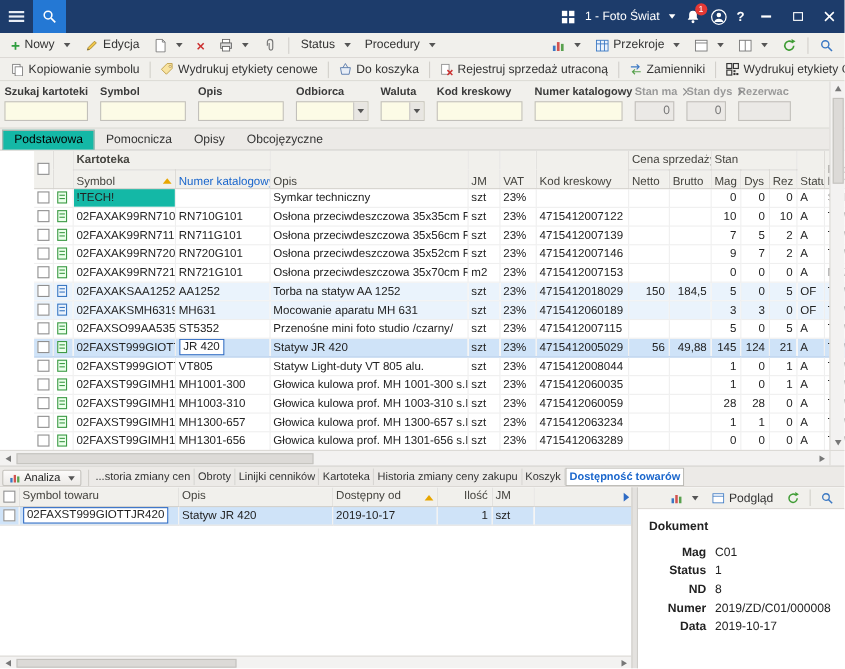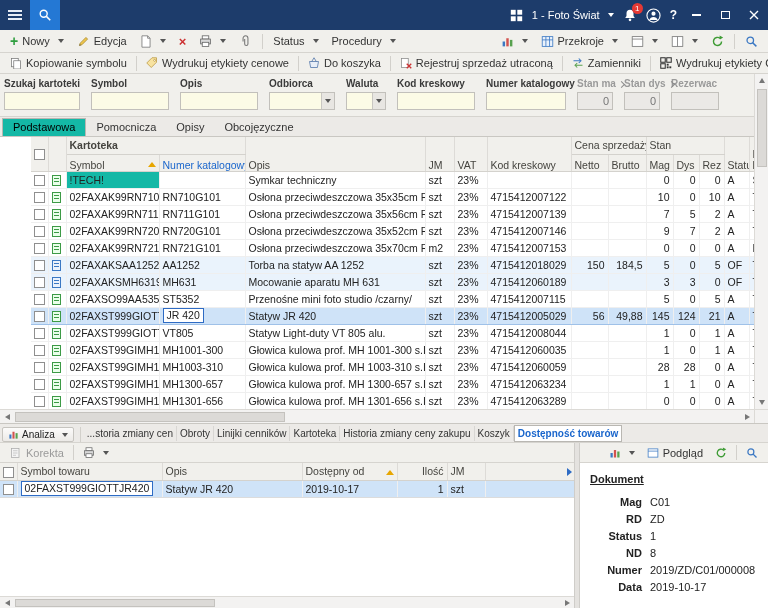--- a/index.html
+++ b/index.html
@@ -113,21 +113,21 @@
   .bgrid tr.selected td{background:#cfe3f8;}
   .bgrid tr.editing td.bc-sym span{display:inline-block;background:#fff;border:1px solid #2e6bc4;padding:0 3px;height:15px;line-height:13px;}
   .next-rec{width:0;height:0;border-top:4px solid transparent;border-bottom:4px solid transparent;border-left:5px solid #2e6bc4;position:absolute;right:2px;top:5px;}
   .bfill{flex:1;background:#fff;}
   .bhscroll{height:12px;background:#f3f2f1;border-top:1px solid #dcdad6;display:flex;align-items:center;flex:none;}
   .sb-thumb-h2{height:8px;background:#dcdad7;border:1px solid #c4c2be;width:200px;margin:0 1px;}
   .bsplit{width:6px;background:#e4e2df;border-left:1px solid #cfcdc9;border-right:1px solid #cfcdc9;cursor:col-resize;flex:none;}
   .bright{flex:1;display:flex;flex-direction:column;background:#fff;overflow:hidden;}
   .brtoolbar{height:20px;background:#f1f0ec;border-bottom:1px solid #d6d4cf;display:flex;align-items:center;justify-content:flex-end;padding:0 4px;flex:none;}
   .dokument{flex:1;background:#fff;overflow:hidden;}
-  .dok-title{font-weight:bold;padding:10px 13px 8px 10px;text-decoration:underline;}
+  .dok-title{font-weight:bold;padding:10px 13px 8px 10px;}
   .dok-row{display:flex;height:17px;align-items:center;}
   .dok-label{width:62px;text-align:right;font-weight:bold;margin-right:8px;flex:none;white-space:nowrap;}
   .dok-value{white-space:nowrap;}
 </style>
 </head>
 <body>
 
 <div id="app">
 
   <div class="topbar">
@@ -718,38 +718,20 @@
           <span class="btab"><span>Linijki cenników</span></span>
           <span class="btab"><span>Kartoteka</span></span>
           <span class="btab"><span>Historia zmiany ceny zakupu</span></span>
           <span class="btab"><span>Koszyk</span></span>
           <span class="btab active"><span>Dostępność towarów</span></span>
         </span>
     </div>
 
     <div class="bmain">
       <div class="bleft">
-        <div class="btoolbar">
-          <span class="tbtn dis">
-            <svg width="12" height="12" viewBox="0 0 16 16">
-                <rect x="2" y="2" width="10" height="12" fill="#f4f4f4" stroke="#aaa"></rect>
-                <path d="M4 5 h6 M4 8 h6 M4 11 h4" stroke="#bbb" fill="none"></path>
-              </svg>
-            <span>Korekta</span>
-          </span>
-          <span class="vsep"></span>
-          <span class="tbtn">
-            <svg width="12" height="12" viewBox="0 0 16 16">
-                <rect x="4" y="1" width="8" height="4" fill="#fff" stroke="#666"></rect>
-                <rect x="2" y="5" width="12" height="6" fill="#d9d9d9" stroke="#666"></rect>
-                <rect x="4" y="9" width="8" height="5" fill="#fff" stroke="#666"></rect>
-              </svg>
-            <span class="caret"></span>
-          </span>
-        </div>
         <table class="bgrid">
           <colgroup>
             <col style="width:17px">
               <col style="width:145px">
               <col style="width:140px">
               <col style="width:95px">
               <col style="width:50px">
               <col style="width:38px">
               <col style="width:89px">
           </colgroup>
@@ -827,24 +809,20 @@
         </div>
         <div class="dokument">
           <div class="dok-title">Dokument</div>
           <div>
 
           <div class="dok-row">
               <span class="dok-label">Mag</span>
               <span class="dok-value">C01</span>
             </div>
               <div class="dok-row">
-              <span class="dok-label">RD</span>
-              <span class="dok-value">ZD</span>
-            </div>
-              <div class="dok-row">
               <span class="dok-label">Status</span>
               <span class="dok-value">1</span>
             </div>
               <div class="dok-row">
               <span class="dok-label">ND</span>
               <span class="dok-value">8</span>
             </div>
               <div class="dok-row">
               <span class="dok-label">Numer</span>
               <span class="dok-value">2019/ZD/C01/000008</span>

